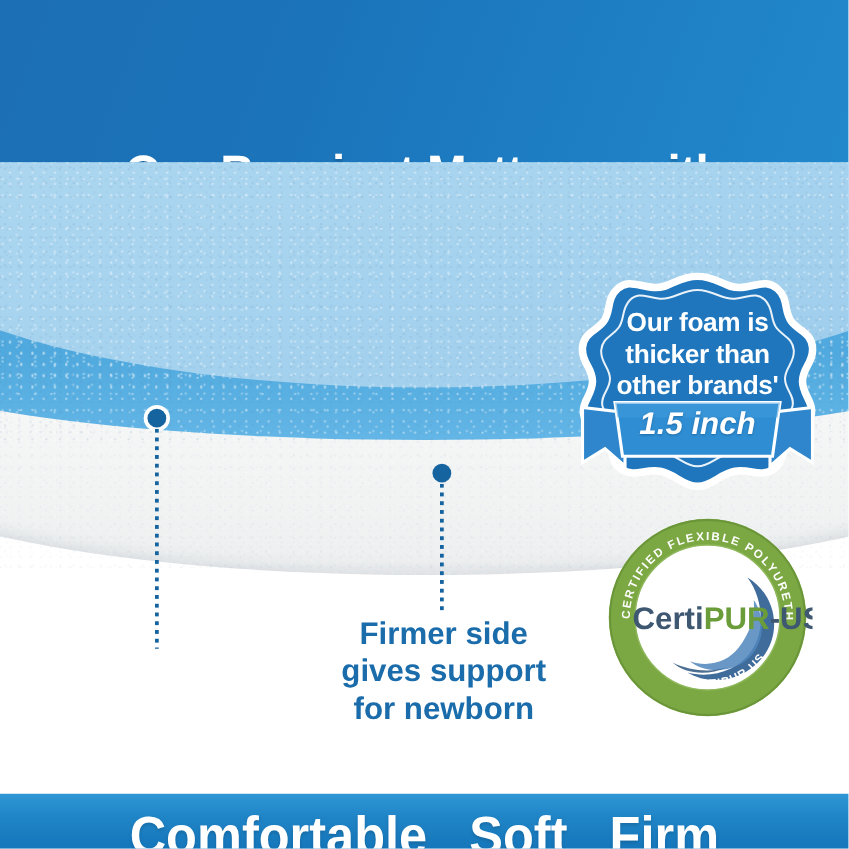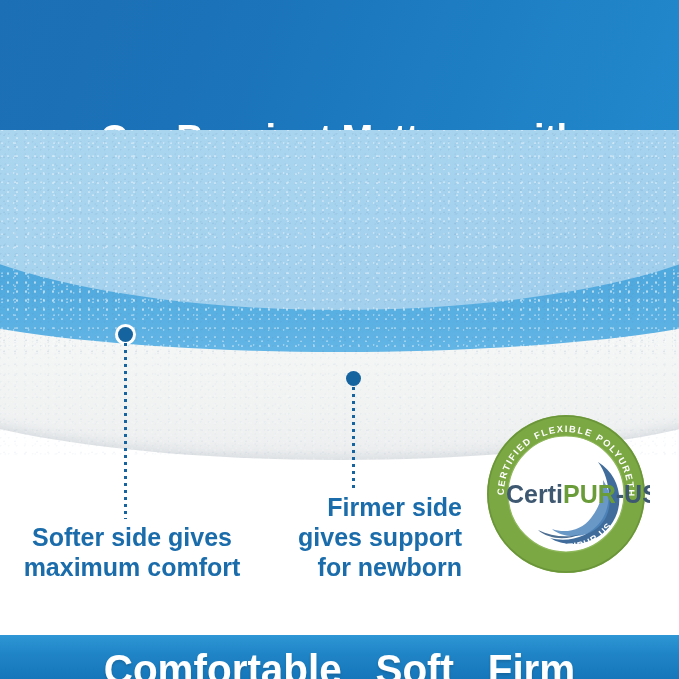--- a/index.html
+++ b/index.html
@@ -238,27 +238,87 @@
   <div class="marker ringed" style="left:118px; top:327px;">
     <div class="dot"></div>
     <div class="leader" style="height:176px;"></div>
   </div>
 
   <div class="marker" style="left:346px; top:371px;">
     <div class="dot"></div>
     <div class="leader" style="height:104px;"></div>
   </div>
 
-  <div class="caption" style="left:10px; top:522px; width:244px;">Softer side gives
-maximum comfort</div>
-
-  <div class="caption" style="left:272px; top:492px; width:190px;text-align:right;">Firmer side
+
+  <div class="caption" style="left:260px; top:492px; width:190px;">Firmer side
 gives support
 for newborn</div>
 
+  <div class="badge">
+    <svg width="212" height="175" viewBox="0 0 212 175">
+
+      <path d="M106 3
+               C122 3 128 13 141 12
+               C154 11 161 5 170 13
+               C179 21 175 31 181 39
+               C187 47 197 48 198 60
+               C199 72 190 76 190 87
+               C190 98 199 103 197 114
+               C195 125 185 126 179 134
+               C173 142 176 152 166 158
+               C156 164 148 157 136 159
+               C124 161 118 171 106 171
+               C94 171 88 161 76 159
+               C64 157 56 164 46 158
+               C36 152 39 142 33 134
+               C27 126 17 125 15 114
+               C13 103 22 98 22 87
+               C22 76 13 72 14 60
+               C15 48 25 47 31 39
+               C37 31 33 21 42 13
+               C51 5 58 11 71 12
+               C84 13 90 3 106 3 Z" fill="#1f76bd" stroke="#ffffff" stroke-width="6"></path>
+
+      <path d="M106 14
+               C119 14 125 22 136 21
+               C147 20 153 15 160 22
+               C167 29 164 37 169 44
+               C174 51 182 52 183 62
+               C184 72 176 76 176 85
+               C176 94 184 98 182 107
+               C180 116 172 117 167 124
+               C162 131 165 139 156 144
+               C147 149 141 143 131 145
+               C121 147 116 155 106 155
+               C96 155 91 147 81 145
+               C71 143 65 149 56 144
+               C47 139 50 131 45 124
+               C40 117 32 116 30 107
+               C28 98 36 94 36 85
+               C36 76 28 72 29 62
+               C30 52 38 51 43 44
+               C48 37 45 29 52 22
+               C59 15 65 20 76 21
+               C87 22 93 14 106 14 Z" fill="none" stroke="#ffffff" stroke-width="1.6" opacity="0.9"></path>
+
+      <path d="M14 108 L14 152 L32 141 L48 155 L48 112 Z" fill="#2f86cd" stroke="#ffffff" stroke-width="2.5"></path>
+
+      <path d="M198 108 L198 152 L180 141 L164 155 L164 112 Z" fill="#2f86cd" stroke="#ffffff" stroke-width="2.5"></path>
+
+      <path d="M40 112 L48 112 L48 134 Z" fill="#15609e"></path>
+      <path d="M172 112 L164 112 L164 134 Z" fill="#15609e"></path>
+
+      <path d="M40 104 L172 104 L166 147 L46 147 Z" fill="#2f8ed3" stroke="#ffffff" stroke-width="2.5"></path>
+      <path d="M40 104 L172 104 L170 116 L42 116 Z" fill="#3f9ada" opacity="0.55"></path>
+    </svg>
+    <div class="badge-text">Our foam is
+thicker than
+other brands'</div>
+    <div class="ribbon-text">1.5 inch</div>
+  </div>
 
   <div class="certipur">
     <svg width="168" height="168" viewBox="0 0 168 168">
       <defs>
         <path id="arcTop" d="M 22 84 A 62 62 0 0 1 146 84"></path>
         <path id="arcBot" d="M 28 84 A 56 56 0 0 0 140 84"></path>
       </defs>
 
       <circle cx="84" cy="84" r="79" fill="#7ba843"></circle>
       <circle cx="84" cy="84" r="78" fill="none" stroke="#6b9539" stroke-width="1.5"></circle>

